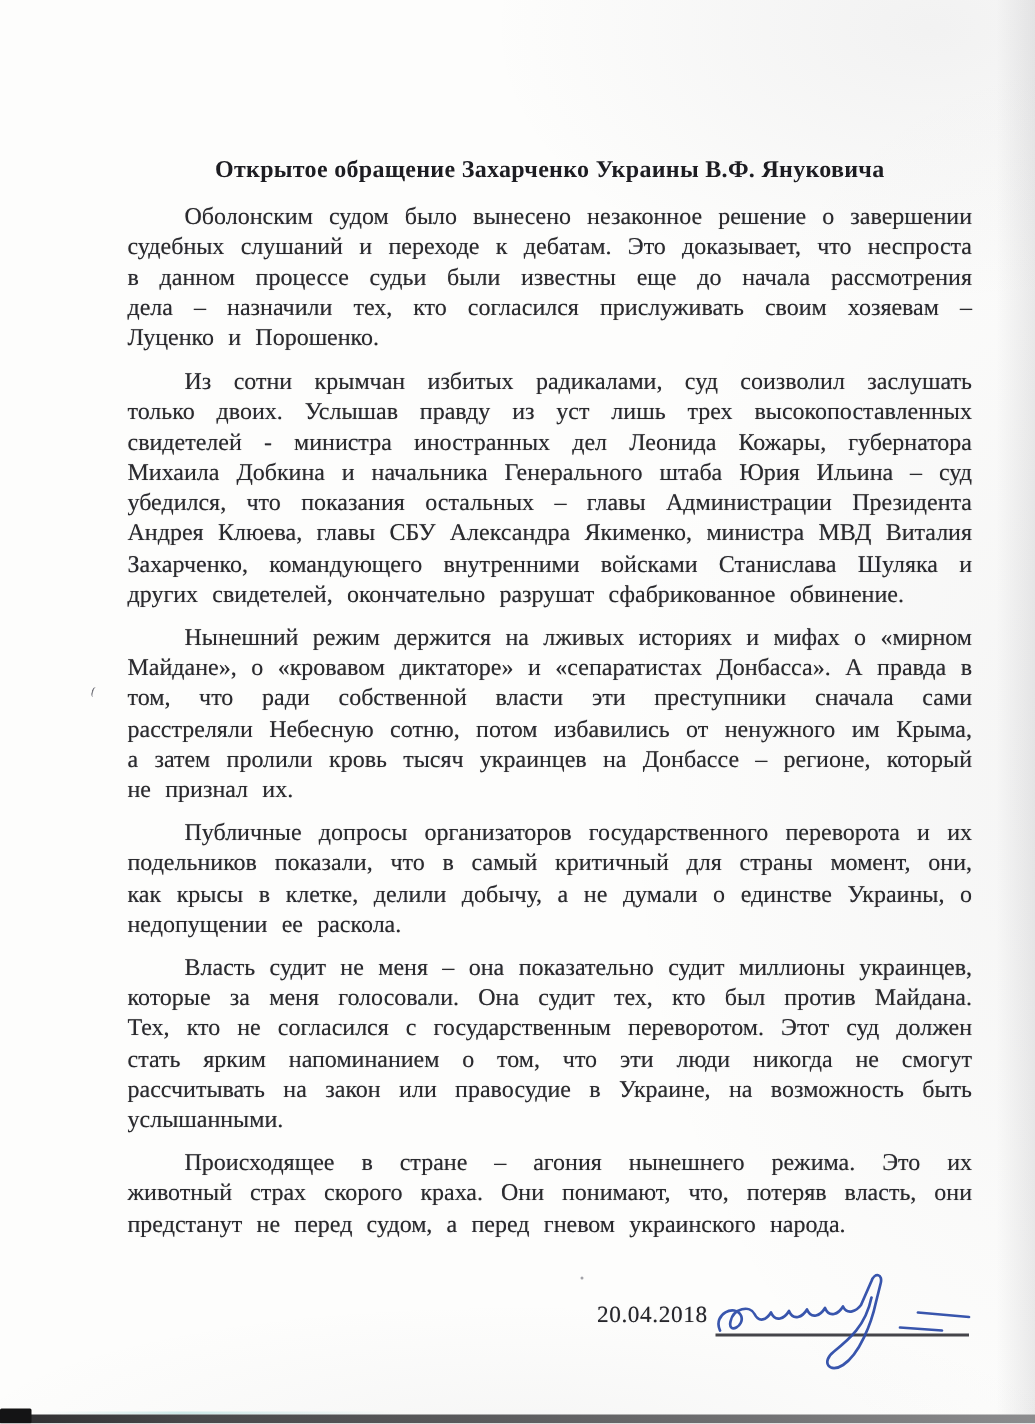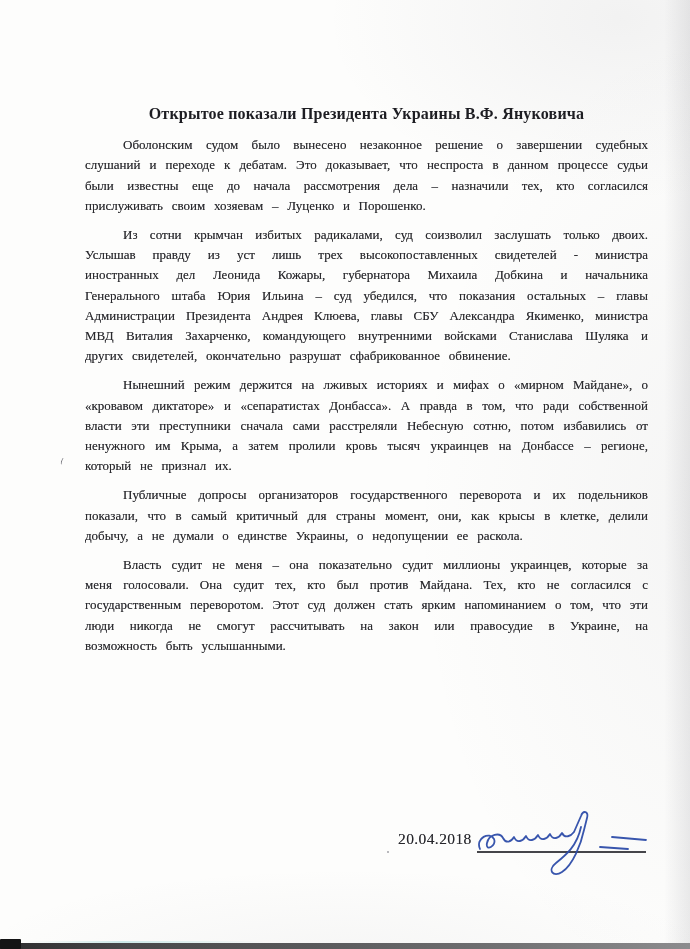--- a/index.html
+++ b/index.html
@@ -31,32 +31,32 @@
   .doc-title {
     font-size: 16px;
     line-height: 20px;
     font-weight: bold;
     text-align: center;
     margin: 0 0 11px 0;
     color: #1d1d22;
     letter-spacing: 0.2px;
   }
   .para {
-    font-size: 13px;
+    font-size: 16px;
     line-height: 20.3px;
     text-align: justify;
     text-indent: 38px;
     word-spacing: 5.5px;
     margin: 0 0 8.5px 0;
     text-shadow: 0 0 0.5px rgba(42,42,48,0.55);
   }
   .sig-block {
     position: absolute;
     left: 0;
-    top: 816px;
+    top: 854px;
     width: 666px;
     height: 80px;
     font-family: Liberation Serif, serif;
   }
   .date-label {
     position: absolute;
     left: 398px;
     top: 14px;
     font-size: 15.5px;
     letter-spacing: 0.4px;
@@ -131,26 +131,27 @@
     background: #141415;
     border-radius: 1px;
   }
 </style>
 </head>
 <body>
 
 <div class="sheet">
 
   <div class="content">
-    <h1 class="doc-title">Открытое показали Президента Украины В.Ф. Януковича</h1>
+    <h1 class="doc-title">Открытое обращение Захарченко Украины В.Ф. Януковича</h1>
     <p class="para">Оболонским судом было вынесено незаконное решение о завершении судебных слушаний и переходе к дебатам. Это доказывает, что неспроста в данном процессе судьи были известны еще до начала рассмотрения дела – назначили тех, кто согласился прислуживать своим хозяевам – Луценко и Порошенко.</p>
     <p class="para">Из сотни крымчан избитых радикалами, суд соизволил заслушать только двоих. Услышав правду из уст лишь трех высокопоставленных свидетелей - министра иностранных дел Леонида Кожары, губернатора Михаила Добкина и начальника Генерального штаба Юрия Ильина – суд убедился, что показания остальных – главы Администрации Президента Андрея Клюева, главы СБУ Александра Якименко, министра МВД Виталия Захарченко, командующего внутренними войсками Станислава Шуляка и других свидетелей, окончательно разрушат сфабрикованное обвинение.</p>
     <p class="para">Нынешний режим держится на лживых историях и мифах о «мирном Майдане», о «кровавом диктаторе» и «сепаратистах Донбасса». А правда в том, что ради собственной власти эти преступники сначала сами расстреляли Небесную сотню, потом избавились от ненужного им Крыма, а затем пролили кровь тысяч украинцев на Донбассе – регионе, который не признал их.</p>
     <p class="para">Публичные допросы организаторов государственного переворота и их подельников показали, что в самый критичный для страны момент, они, как крысы в клетке, делили добычу, а не думали о единстве Украины, о недопущении ее раскола.</p>
     <p class="para">Власть судит не меня – она показательно судит миллионы украинцев, которые за меня голосовали. Она судит тех, кто был против Майдана. Тех, кто не согласился с государственным переворотом. Этот суд должен стать ярким напоминанием о том, что эти люди никогда не смогут рассчитывать на закон или правосудие в Украине, на возможность быть услышанными.</p>
+    <p class="para">Происходящее в стране – агония нынешнего режима. Это их животный страх скорого краха. Они понимают, что, потеряв власть, они предстанут не перед судом, а перед гневом украинского народа.</p>
   </div>
 
   <div class="sig-block">
     <span class="date-label">20.04.2018</span>
     <div class="sig-line"></div>
     <svg class="sig-svg" viewBox="0 0 180 78" aria-hidden="true">
       <g fill="none" stroke="#2e4da9" stroke-width="1.8" stroke-linecap="round" stroke-linejoin="round" opacity="0.95">
         <path d="M10,43
                  C5,32 20,25 24,33
                  C27,40 15,46 17,37

